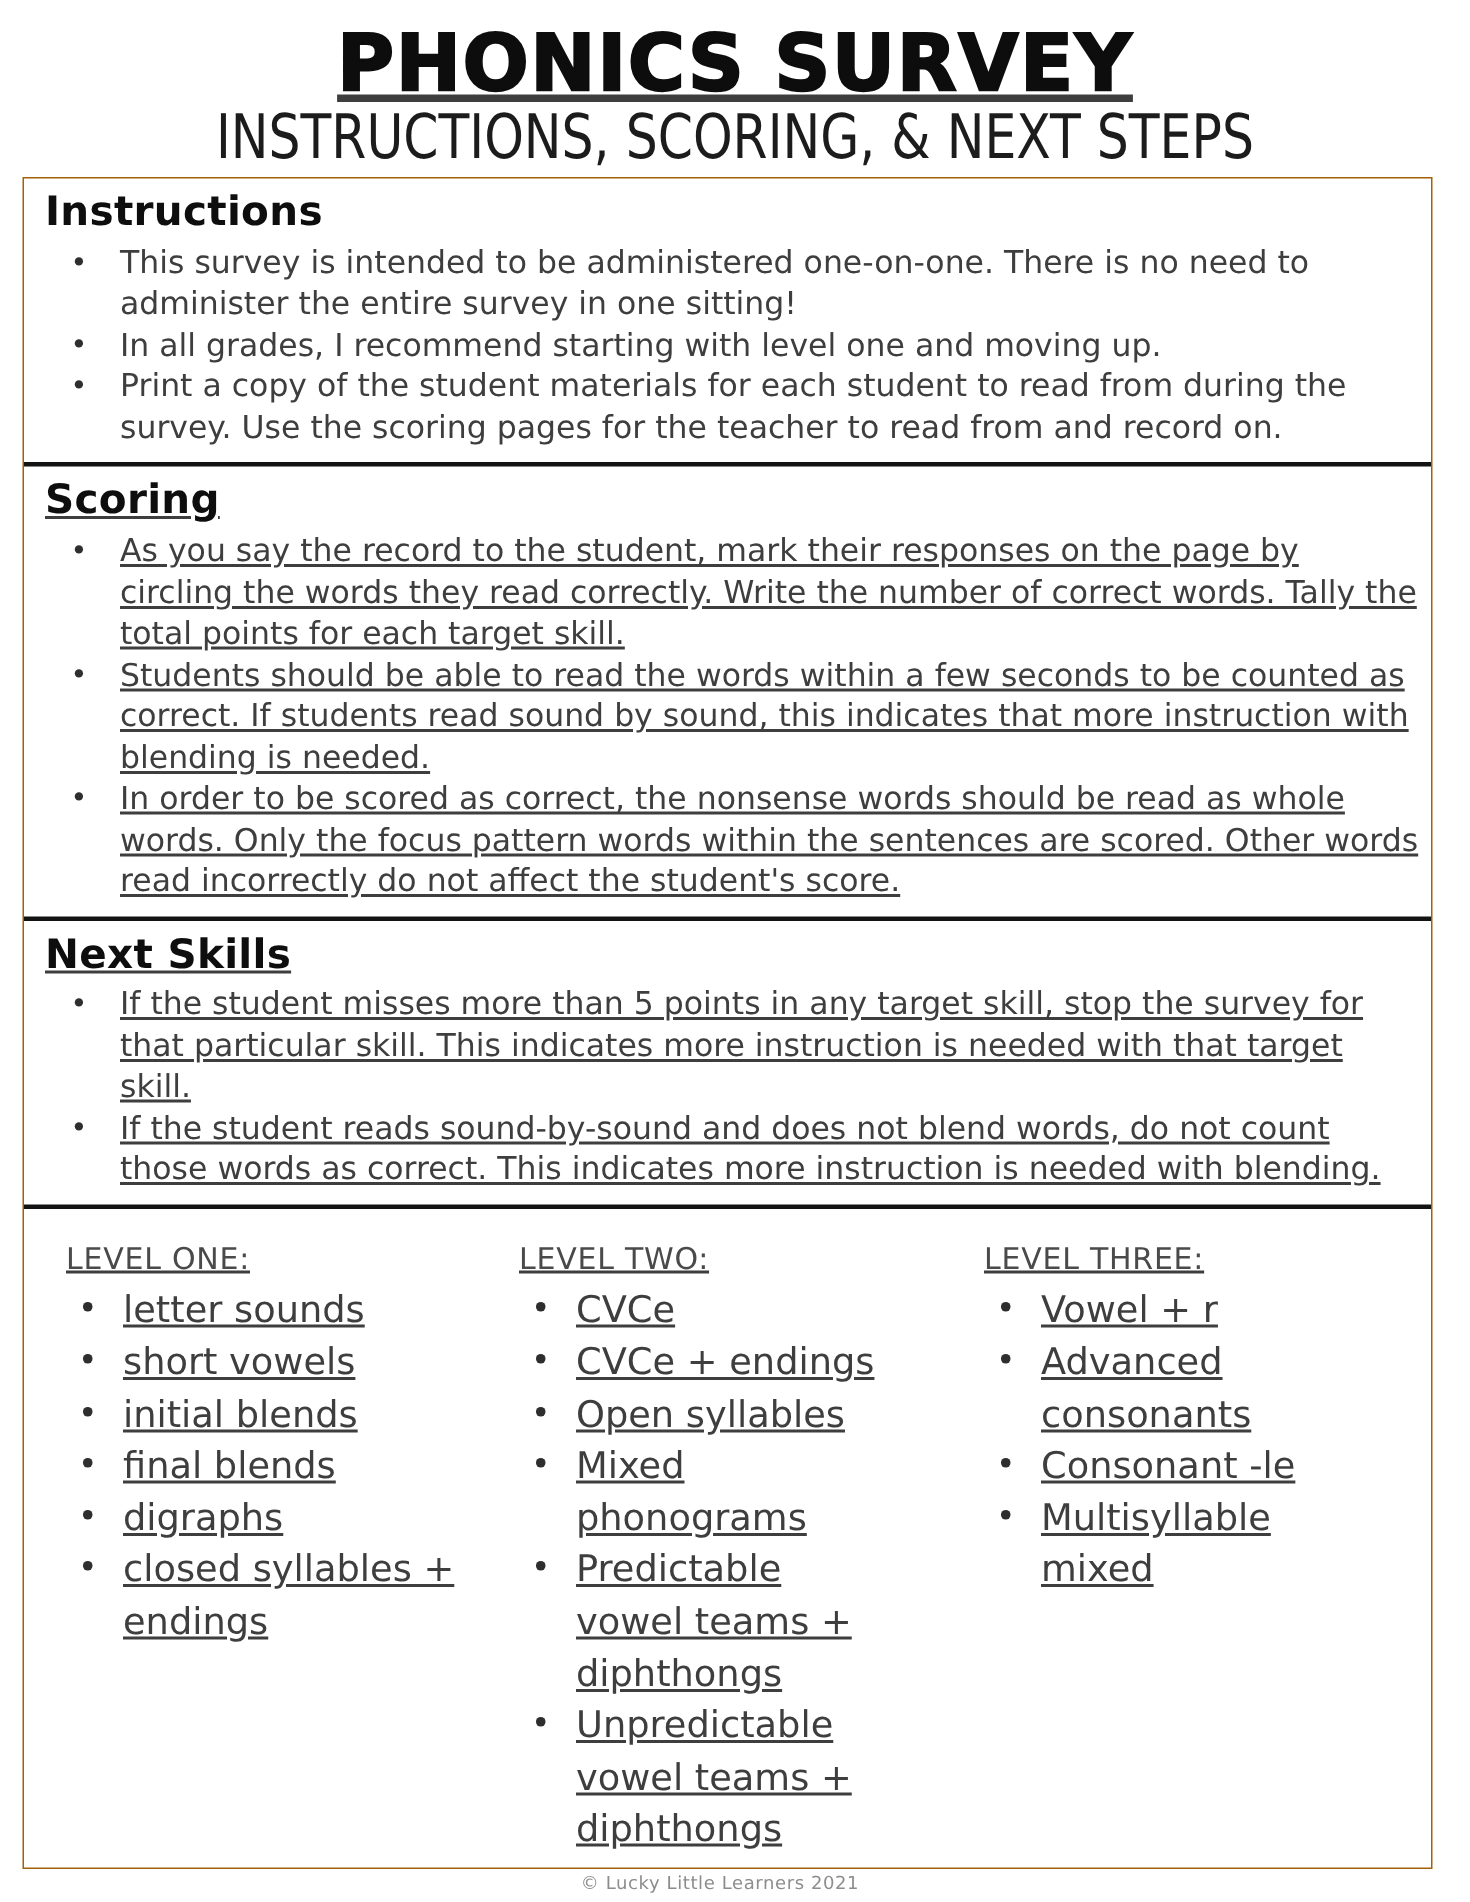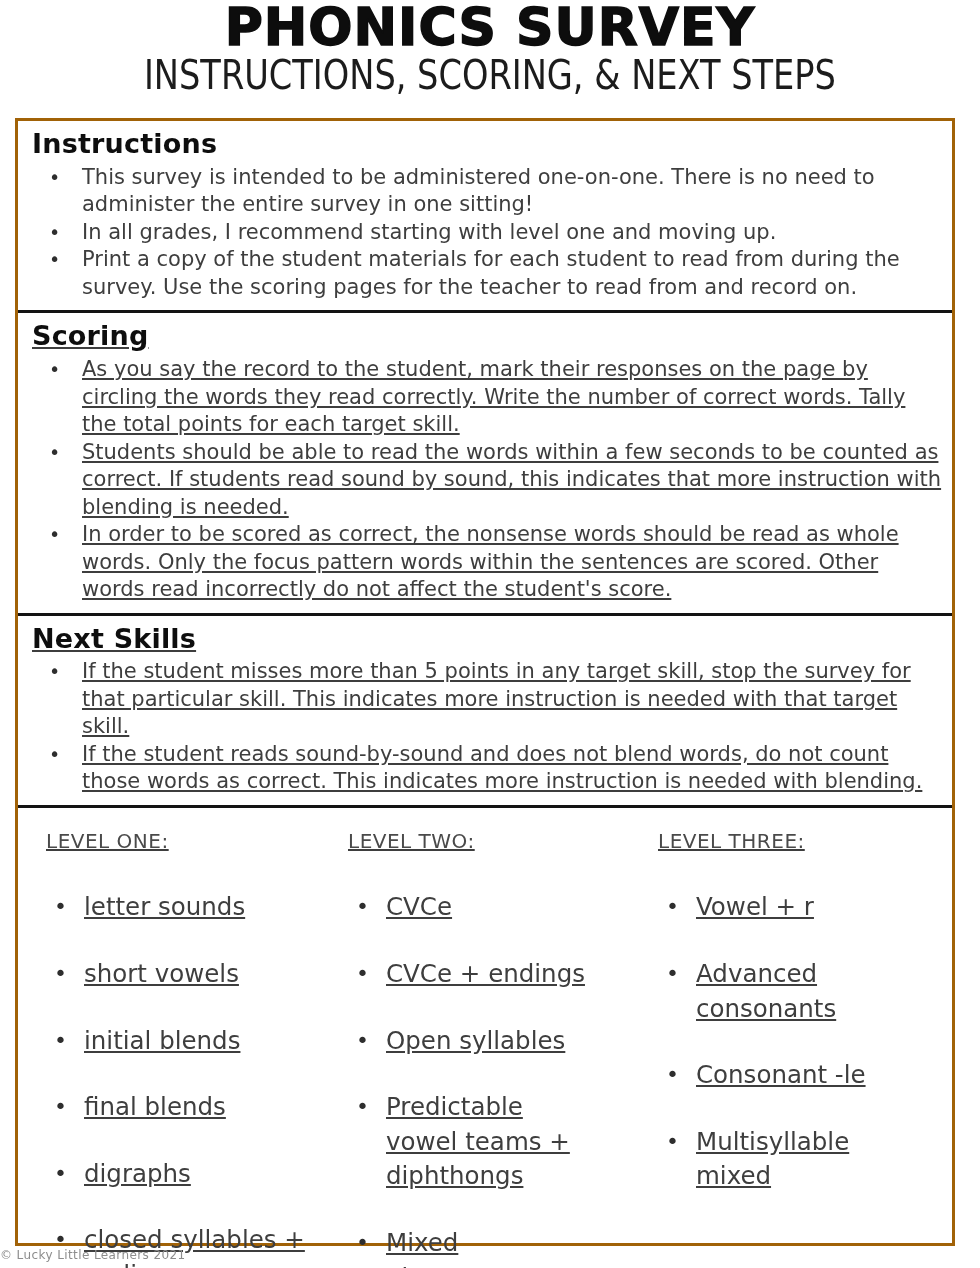--- a/index.html
+++ b/index.html
@@ -8,21 +8,21 @@
     width: 980px;
     height: 1268px;
     font-family: "DejaVu Sans", "Liberation Sans", sans-serif;
     color: #3e3e3e;
     overflow: hidden;
     position: relative;
   }
   .page { width: 980px; height: 1268px; position: relative; }
 
   
-  .doc-header { text-align: center; padding-top: 0; height: 114px; }
+  .doc-header { text-align: center; padding-top: 16px; height: 114px; text-decoration: underline; }
   .doc-title {
     font-size: 52px;
     font-weight: 900;
     color: #0d0d0d;
     letter-spacing: 1px;
     line-height: 1.05;
     -webkit-text-stroke: 1.5px #0d0d0d;
   }
   .doc-subtitle-wrap { line-height: 1; }
   .doc-subtitle {
@@ -36,21 +36,21 @@
     white-space: nowrap;
   }
 
   
   .content-box {
     position: absolute;
     left: 15px;
     top: 118px;
     width: 940px;
     height: 1128px;
-    border: 3px solid #a16207;
+    border: 1px solid #a16207;
     background: #ffffff;
   }
   .sec { padding: 6px 8px 9px 14px; }
   .sec + .sec, .skills-sec { border-top: 3px solid #131313; text-decoration: underline; }
   .sec-h, .skills-h {
     font-size: 27px;
     font-weight: 700;
     color: #0e0e0e;
     line-height: 1.25;
     margin-bottom: 3px;
@@ -87,41 +87,40 @@
     line-height: 34.6px;
     letter-spacing: 0.5px;
   }
   ul.skill-ul { list-style: none; }
   ul.skill-ul li {
     position: relative;
     padding-left: 38px;
     font-size: 24.5px;
     line-height: 34.6px;
     color: #3e3e3e;
-    margin-top: 32px;
   }
   ul.skill-ul li::before {
     content: "\2022";
     position: absolute;
     left: 8px;
     top: 0;
     font-size: 22px;
     color: #2e2e2e;
   }
   .col1 ul.skill-ul li { max-width: 295px; }
   .col2 ul.skill-ul li { max-width: 248px; }
   .col3 ul.skill-ul li { max-width: 222px; }
 
   
   .doc-footer {
     position: absolute;
-    left: 0;
+    left: 12px;
     top: 1248px;
     width: 936px;
-    text-align: left;
+    text-align: center;
     font-size: 12px;
     color: #8d8d8d;
     letter-spacing: 0.4px;
   }
 </style>
 </head>
 <body>
 
 <div class="page">
 
@@ -173,22 +172,22 @@
               <li>digraphs</li>
               <li>closed syllables + endings</li>
             </ul>
           </div>
           <div class="skill-col col2">
             <div class="col-label">LEVEL TWO:</div>
             <ul class="skill-ul">
               <li>CVCe</li>
               <li>CVCe + endings</li>
               <li>Open syllables</li>
+              <li>Mixed phonograms</li>
               <li>Predictable vowel teams + diphthongs</li>
-              <li>Mixed phonograms</li>
               <li>Unpredictable vowel teams + diphthongs</li>
             </ul>
           </div>
           <div class="skill-col col3">
             <div class="col-label">LEVEL THREE:</div>
             <ul class="skill-ul">
               <li>Vowel + r</li>
               <li>Advanced consonants</li>
               <li>Consonant -le</li>
               <li>Multisyllable mixed</li>

